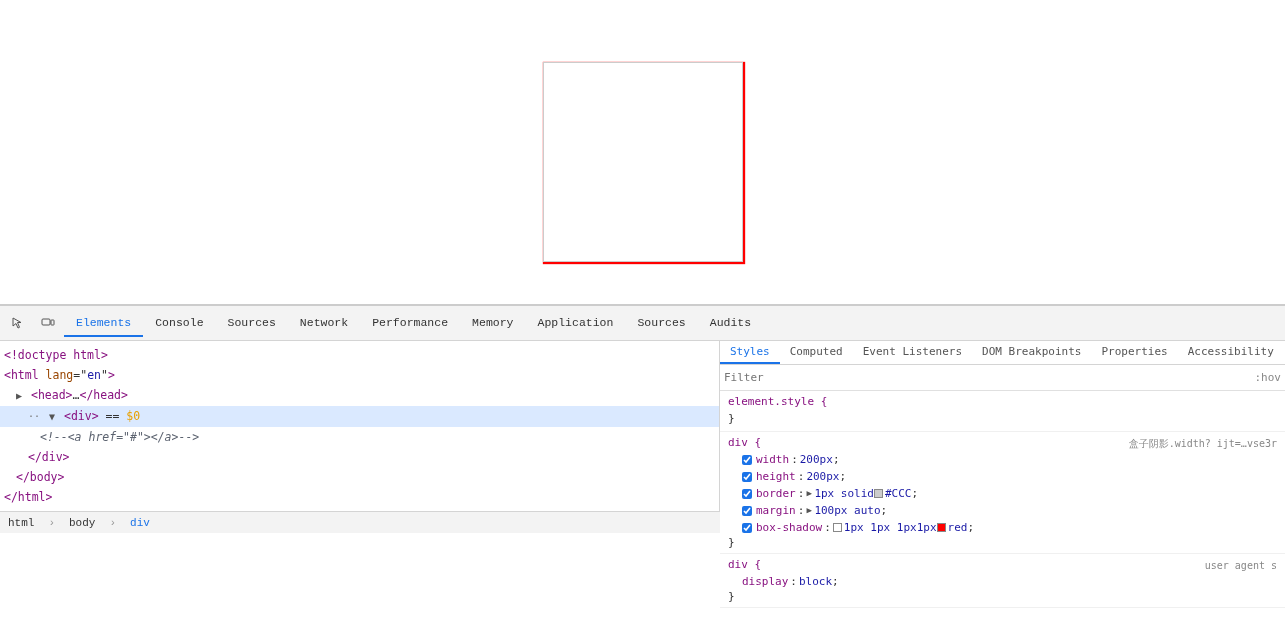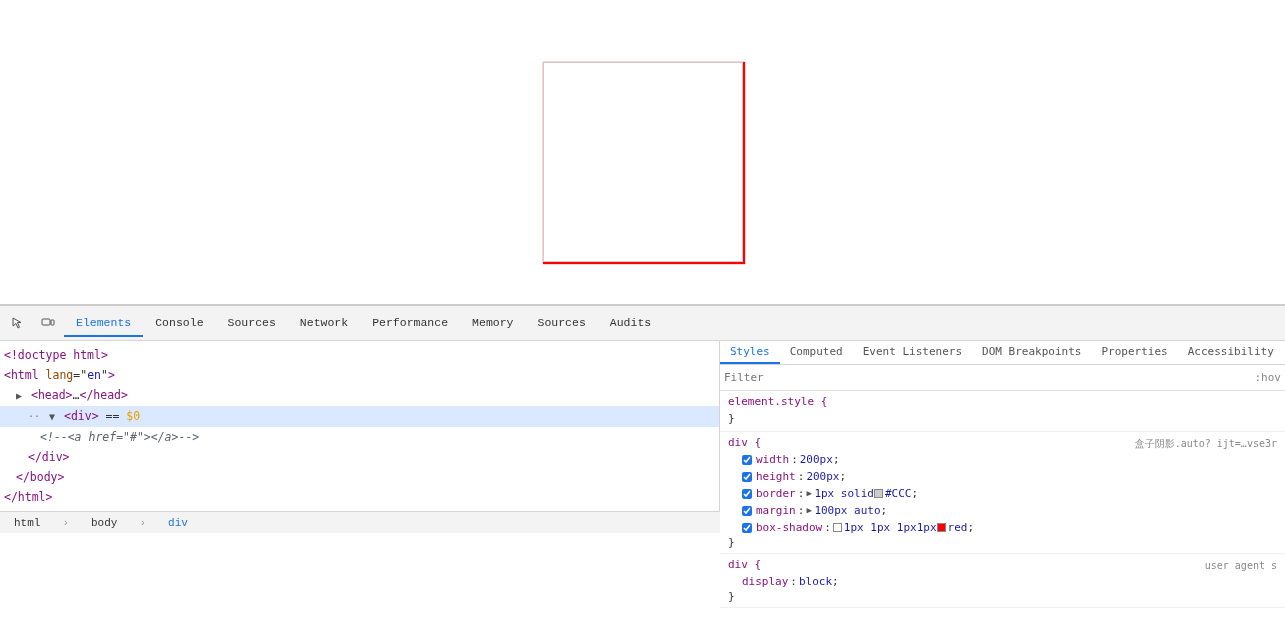--- a/index.html
+++ b/index.html
@@ -117,24 +117,24 @@
     .arrow { color: #555; margin-right: 2px; font-size: 10px; }
     .dollar-sign { color: #e8a000; }
 
     
     #breadcrumb {
       height: 22px;
       background: #f3f3f3;
       border-top: 1px solid #d4d4d4;
       display: flex;
       align-items: center;
-      padding: 0 8px;
+      padding: 0 2px;
       font-size: 11px;
       color: #333;
-      gap: 16px;
+      gap: 8px;
     }
     .breadcrumb-item {
       padding: 2px 6px;
       cursor: pointer;
       border-radius: 2px;
     }
     .breadcrumb-item.active { color: #1a73e8; }
 
     
     #styles-panel {
@@ -287,20 +287,23 @@
     <div class="tab-item">
       <span>Network</span>
     </div>
     <div class="tab-item">
       <span>Performance</span>
     </div>
     <div class="tab-item">
       <span>Memory</span>
     </div>
     <div class="tab-item">
+      <span>Application</span>
+    </div>
+    <div class="tab-item">
       <span>Sources</span>
     </div>
     <div class="tab-item">
       <span>Audits</span>
     </div>
   </div>
 
   <div id="devtools-main">
 
     <div id="devtools-bottom">
@@ -372,21 +375,21 @@
       </div>
 
       <div class="style-rule">
         <div class="rule-selector">element.style {</div>
         <div class="rule-prop rule-brace">}</div>
       </div>
 
       <div class="style-rule">
         <div style="display:flex; justify-content:space-between; align-items:center">
           <div class="rule-selector">div {</div>
-          <div class="rule-source">盒子阴影.auto? ijt=…vse3r</div>
+          <div class="rule-source">盒子阴影.width? ijt=…vse3r</div>
         </div>
 
         <div class="rule-prop">
           <input type="checkbox" checked="" class="checkbox-inline" style="">
           <span class="rule-prop-name">width</span>
           <span class="rule-colon">:</span>
           <span class="rule-prop-value">200px</span>
           <span class="rule-semicolon">;</span>
         </div>
 

